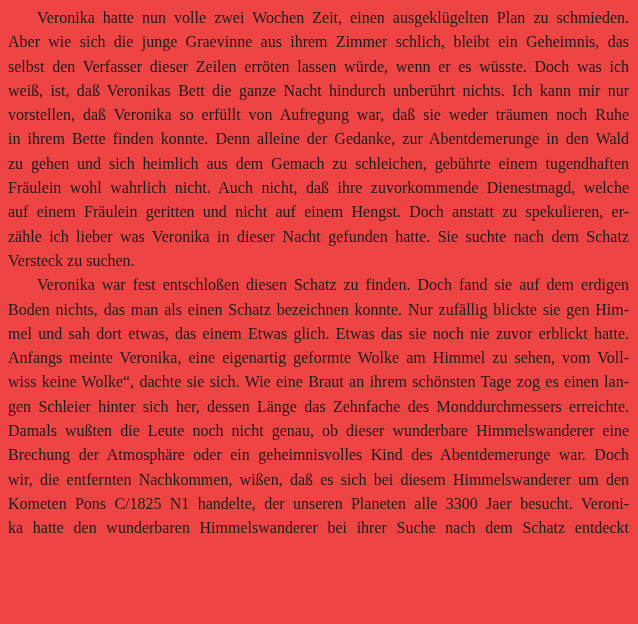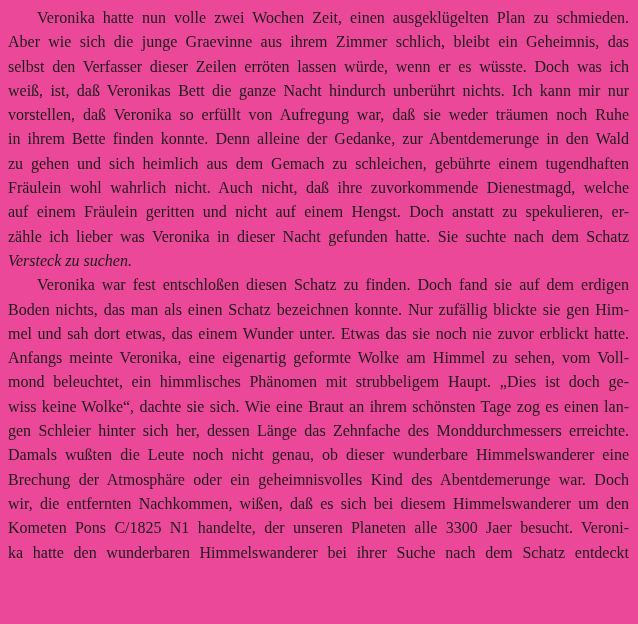--- a/index.html
+++ b/index.html
@@ -15,37 +15,36 @@
   .page {
     box-sizing: border-box;
     width: 638px;
     height: 624px;
     overflow: hidden;
     padding: 6px 9px 0 8px;
     font-family: "Liberation Serif", "DejaVu Serif", serif;
     font-size: 16px;
     line-height: 24.3px;
     color: #1c1c1c;
-    background: #ec4899;
+    background: #ef4444;
   }
   .paragraph {
     margin: 0;
     padding: 0;
   }
   .line {
     text-align: justify;
     text-align-last: justify;
     white-space: normal;
     overflow: hidden;
     height: 24.3px;
   }
   .line.flush {
     text-align: right;
     text-align-last: left;
-    font-style: italic;
   }
   .line.first {
     text-indent: 29px;
   }
 </style>
 </head>
 <body>
 
 <div class="page">
   <div id="text-block">
@@ -58,23 +57,22 @@
         <div class="line">in ihrem Bette finden konnte. Denn alleine der Gedanke, zur Abentdemerunge in den Wald</div>
         <div class="line">zu gehen und sich heimlich aus dem Gemach zu schleichen, gebührte einem tugendhaften</div>
         <div class="line">Fräulein wohl wahrlich nicht. Auch nicht, daß ihre zuvorkommende Dienestmagd, welche</div>
         <div class="line">auf einem Fräulein geritten und nicht auf einem Hengst. Doch anstatt zu spekulieren, er-</div>
         <div class="line">zähle ich lieber was Veronika in dieser Nacht gefunden hatte. Sie suchte nach dem Schatz</div>
         <div class="line flush">Versteck zu suchen.</div>
       </div>
       <div class="paragraph">
         <div class="line first">Veronika war fest entschloßen diesen Schatz zu finden. Doch fand sie auf dem erdigen</div>
         <div class="line">Boden nichts, das man als einen Schatz bezeichnen konnte. Nur zufällig blickte sie gen Him-</div>
-        <div class="line">mel und sah dort etwas, das einem Wunder unter. Etwas das sie noch nie zuvor erblickt hatte.</div>
+        <div class="line">mel und sah dort etwas, das einem Etwas glich. Etwas das sie noch nie zuvor erblickt hatte.</div>
         <div class="line">Anfangs meinte Veronika, eine eigenartig geformte Wolke am Himmel zu sehen, vom Voll-</div>
-        <div class="line">mond beleuchtet, ein himmlisches Phänomen mit strubbeligem Haupt. „Dies ist doch ge-</div>
         <div class="line">wiss keine Wolke“, dachte sie sich. Wie eine Braut an ihrem schönsten Tage zog es einen lan-</div>
         <div class="line">gen Schleier hinter sich her, dessen Länge das Zehnfache des Monddurchmessers erreichte.</div>
         <div class="line">Damals wußten die Leute noch nicht genau, ob dieser wunderbare Himmelswanderer eine</div>
         <div class="line">Brechung der Atmosphäre oder ein geheimnisvolles Kind des Abentdemerunge war. Doch</div>
         <div class="line">wir, die entfernten Nachkommen, wißen, daß es sich bei diesem Himmelswanderer um den</div>
         <div class="line">Kometen Pons C/1825 N1 handelte, der unseren Planeten alle 3300 Jaer besucht. Veroni-</div>
         <div class="line">ka hatte den wunderbaren Himmelswanderer bei ihrer Suche nach dem Schatz entdeckt</div>
       </div>
     </div>
 </div>

